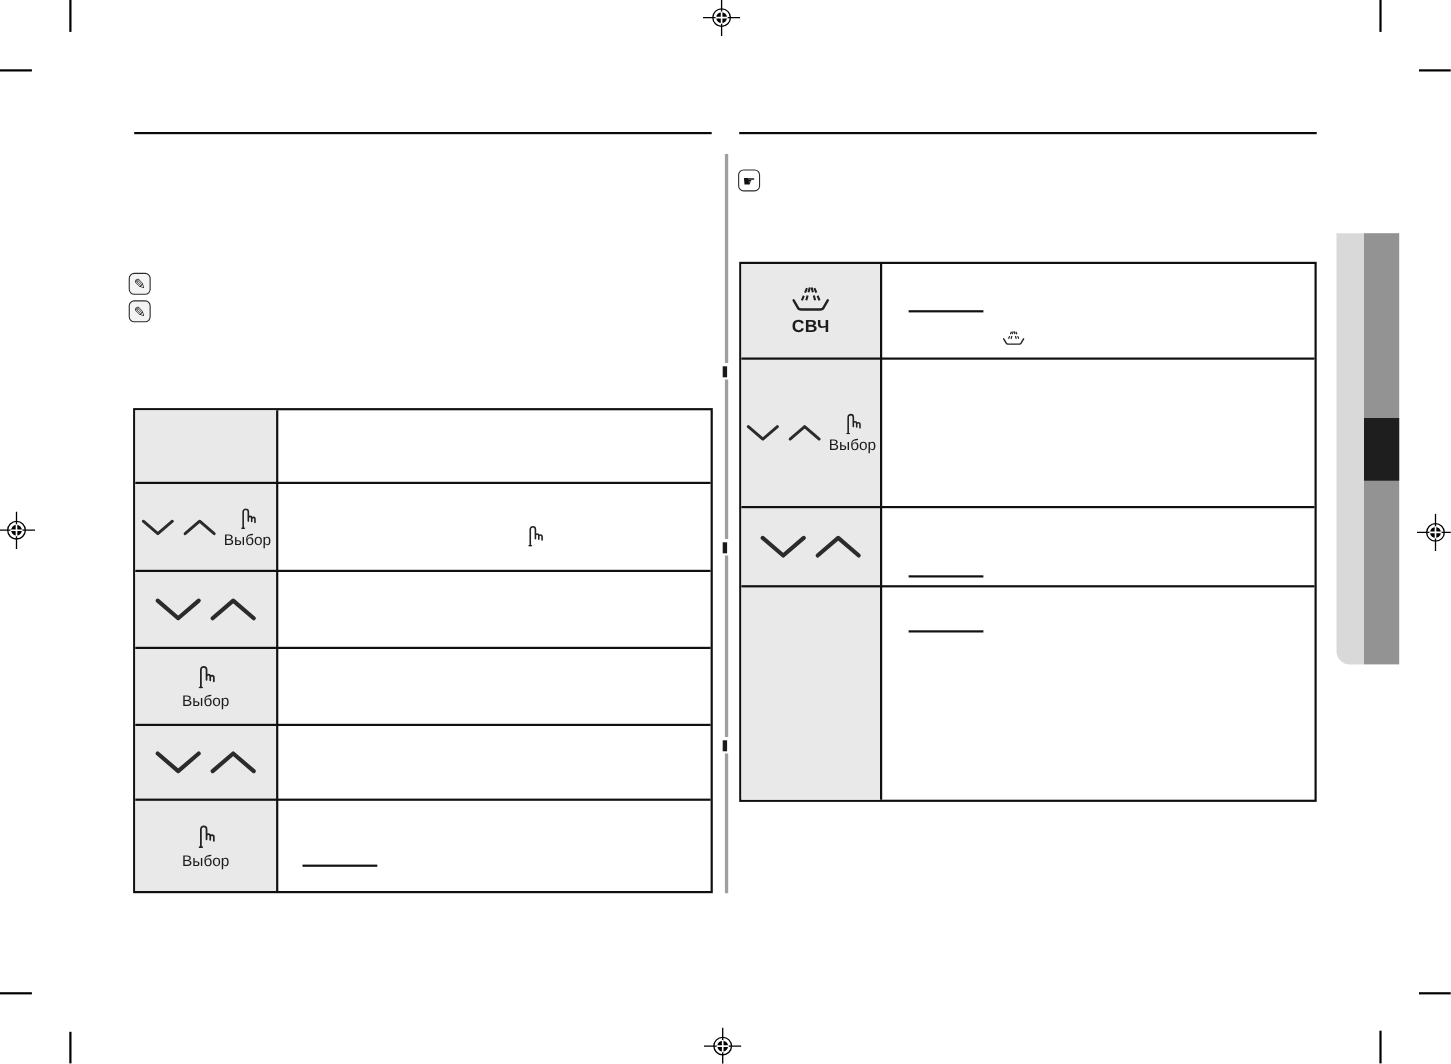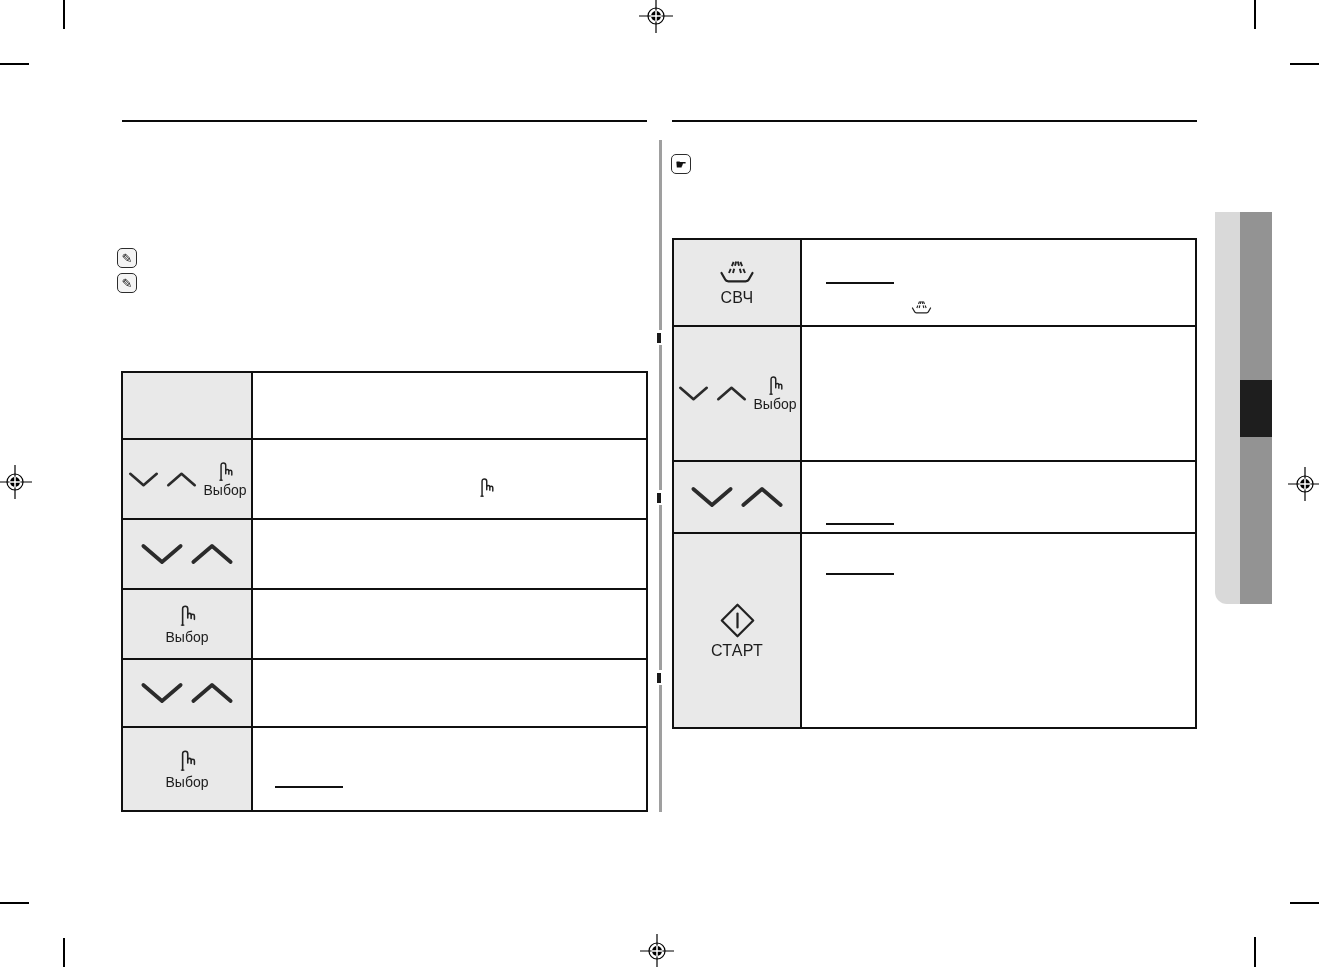--- a/index.html
+++ b/index.html
@@ -16,21 +16,21 @@
   .divdash{position:absolute;width:4px;height:10px;background:#1a1a1a;}
   
   .tbl{position:absolute;border:2px solid #101010;box-sizing:border-box;background:#fff;}
   .gcol{position:absolute;left:0;top:0;background:#e9e9e9;}
   .vsep{position:absolute;top:0;width:1.6px;background:#101010;}
   .hsep{position:absolute;left:0;height:1.6px;background:#101010;}
   .gcell{position:absolute;left:0;display:flex;flex-direction:column;align-items:center;justify-content:center;gap:4px;}
   .combo{display:flex;flex-direction:row;align-items:flex-end;gap:7px;}
   .stack{display:flex;flex-direction:column;align-items:center;gap:2px;}
   .lbl{font-size:14px;line-height:1;color:#1c1c1c;}
-  .lbl-lg{font-size:16px;line-height:1;color:#1c1c1c;letter-spacing:0.3px;}
+  .lbl-lg{font-size:16px;line-height:1;color:#1c1c1c;letter-spacing:0.3px;font-weight:bold;}
   .uline{position:absolute;width:68px;height:2px;background:#111;}
   
   .miniframe{position:absolute;width:20px;height:20px;box-sizing:border-box;border:1.6px solid #2c2c2c;
              border-radius:5px;background:#f4f4f4;display:flex;align-items:center;justify-content:center;
              font-size:13px;line-height:1;color:#111;}
   
   .tab-light{position:absolute;background:#d9d9d9;border-radius:0 0 0 12px;}
   .tab-dark{position:absolute;background:#939393;}
   .tab-black{position:absolute;background:#1e1e1e;}
   svg.icon{display:block;}
@@ -228,26 +228,20 @@
       <div class="combo" style="gap:6px">
         <svg class="icon" width="44" height="24">
             <use href="#sym-chevron-down"></use>
           </svg>
         <svg class="icon" width="44" height="24">
             <use href="#sym-chevron-up"></use>
           </svg>
       </div>
     </div>
 
-    <div class="gcell" style="top:293px;height:194px;width:126px">
-      <svg class="icon" width="37" height="37">
-          <use href="#sym-start"></use>
-        </svg>
-      <span class="lbl-lg">СТАРТ</span>
-    </div>
 
     <div class="uline" style="left:152px;top:42px"></div>
     <svg class="icon abs" style="left:237px;top:60px" width="21" height="16">
         <use href="#sym-microwave"></use>
       </svg>
     <div class="uline" style="left:152px;top:283px"></div>
     <div class="uline" style="left:152px;top:333px"></div>
   </div>
 
   <div class="tab-light" style="left:1215px;top:212px;width:25px;height:392px"></div>

